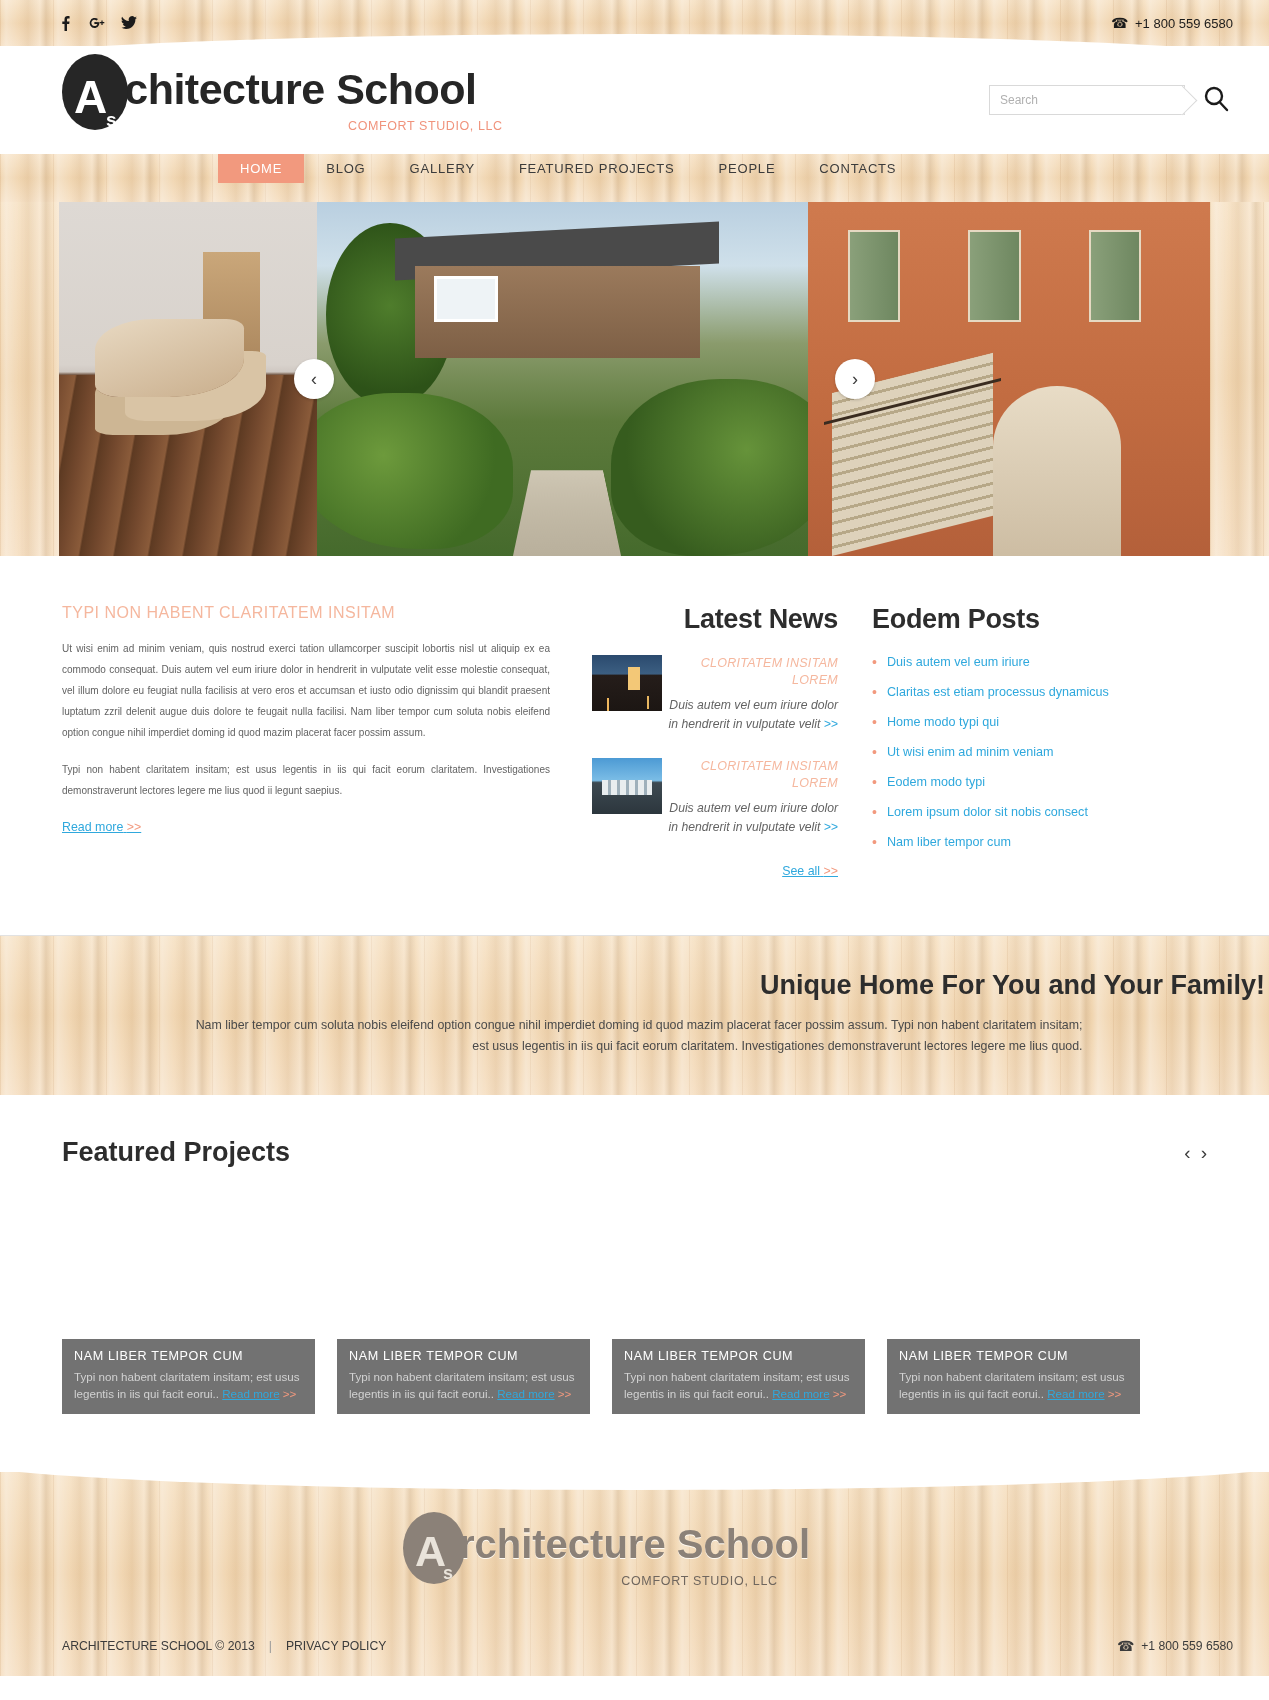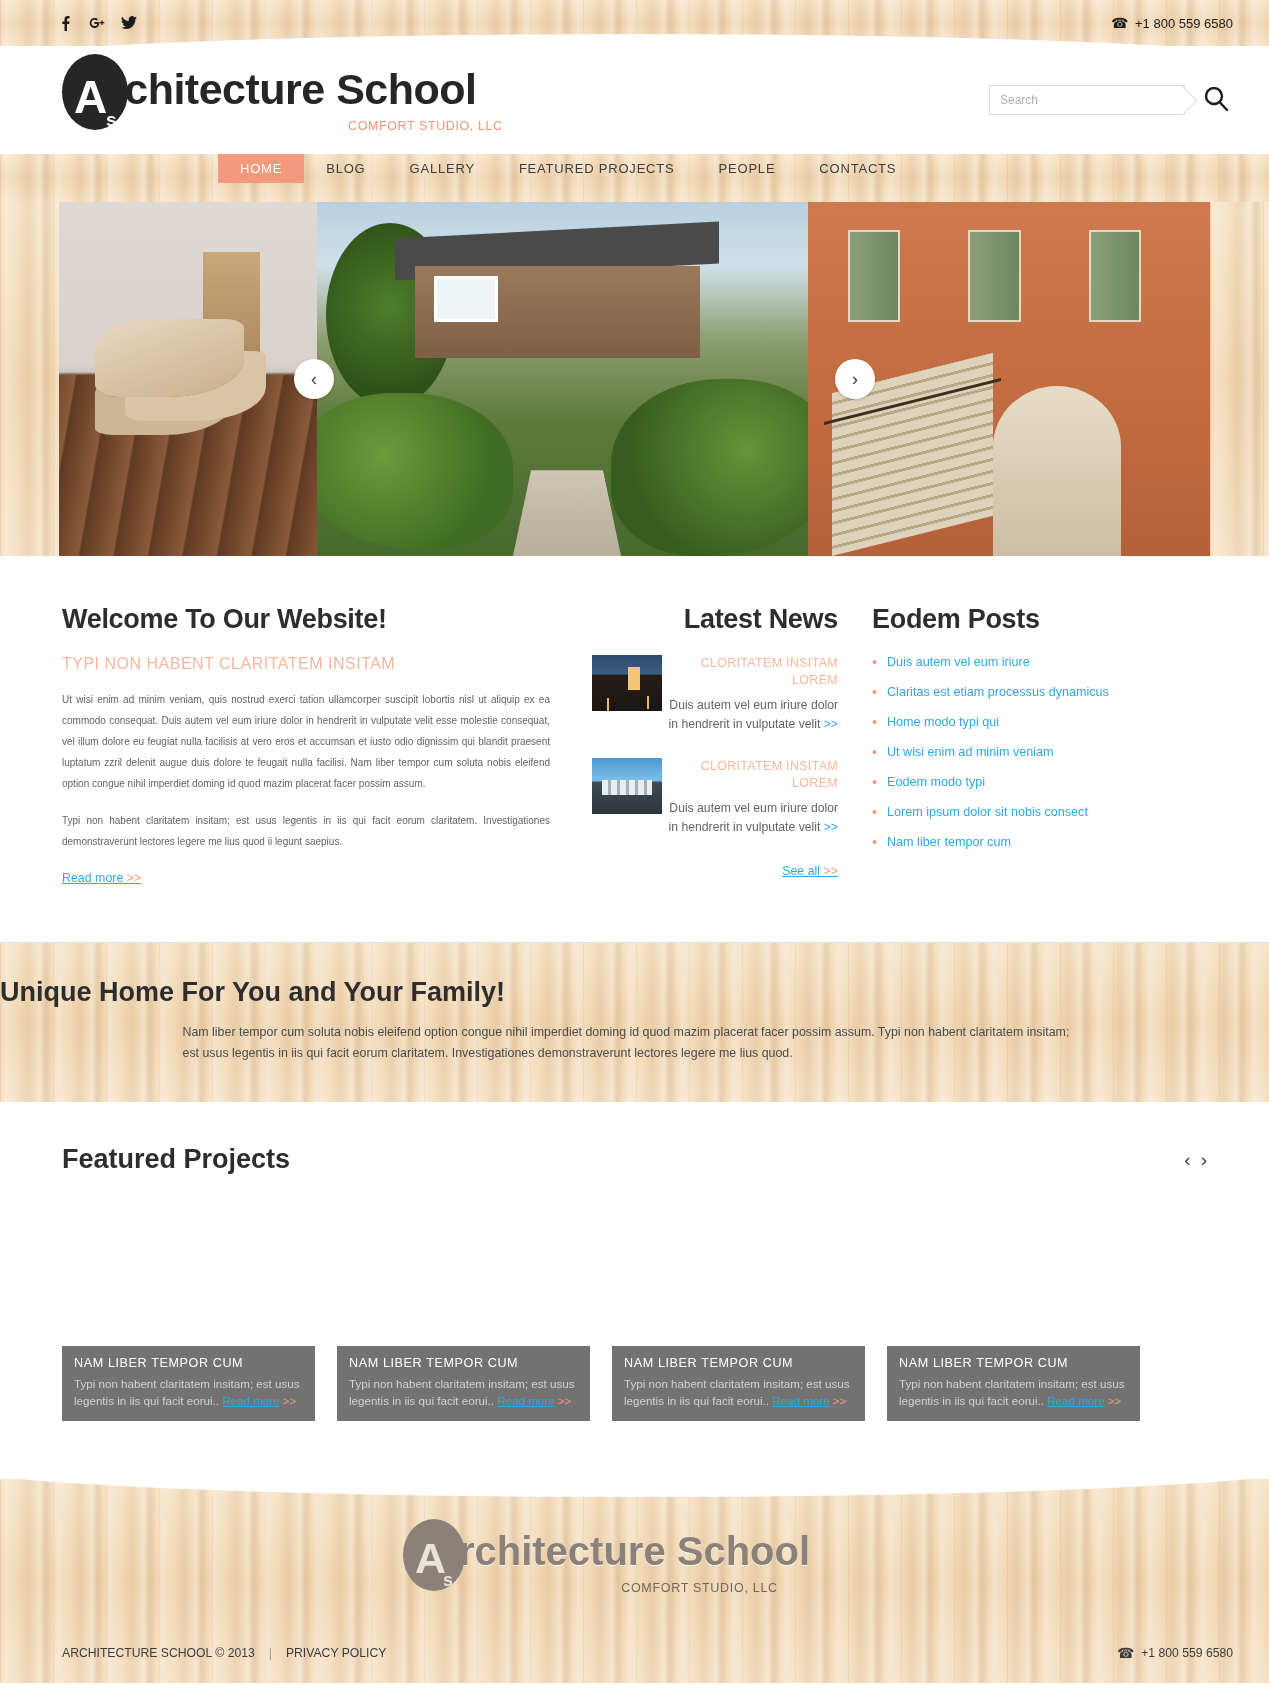--- a/index.html
+++ b/index.html
@@ -265,21 +265,21 @@
     font-size: 10px; line-height: 21px; color: #636363;
     text-align: justify; margin-bottom: 16px;
   }
   .readmore {
     font-size: 12.4px; color: #2fa8dd; text-decoration: underline; cursor: pointer;
     display: inline-block;
   }
   .readmore .chev { color: #f2997e; text-decoration: none; }
 
   
-  .news-item { display: flex; margin-bottom: 24px; }
+  .news-item { display: flex; margin-bottom: 24px; font-style: italic; }
   .news-thumb {
     width: 70px; height: 56px; flex: 0 0 70px; overflow: hidden; cursor: pointer;
   }
   .nt1 {
     background: linear-gradient(180deg,#2b4a6e 0%, #3c5f82 34%, #251d1a 36%, #1c1613 100%);
     position: relative;
   }
   .nt1::after {
     content:""; position:absolute; left:52%; top:22%; width:16%; height:40%;
     background:#f3c877; box-shadow: -26px 26px 0 -5px #f0b85f, 14px 24px 0 -5px #e8b761;
@@ -306,21 +306,21 @@
     position: relative; padding-left: 15px; margin-bottom: 16px;
     font-size: 12.6px; color: #2fa8dd; cursor: pointer;
   }
   .post-list li::before {
     content: "•"; position: absolute; left: 0; top: -1px;
     color: #f2997e; font-size: 14px;
   }
 
   
   .promo {
-    padding: 34px 4px 38px 0; text-align: left; position: relative;
+    padding: 34px 4px 38px 0; text-align: right; position: relative;
     border-top: 1px solid #e2e2e2;
   }
   .promo h2 {
     font-size: 27px; font-weight: bold; color: #2d2d2d; margin-bottom: 14px;
   }
   .promo p {
     font-size: 12.4px; line-height: 21px; color: #4a4a4a;
     width: 900px; margin: 0 auto;
   }
 
@@ -520,21 +520,20 @@
       </div>
     </div>
     <div class="slider-edge wood"></div>
     <div class="slider-arrow left">‹</div>
     <div class="slider-arrow right">›</div>
   </div>
 
   <div class="content">
 
     <div class="col-welcome">
-      <h2 class="sec-title">Welcome To Our Website!</h2>
       <div class="subtitle">TYPI NON HABENT CLARITATEM INSITAM</div>
       <p class="body-text">Ut wisi enim ad minim veniam, quis nostrud exerci tation ullamcorper suscipit lobortis nisl ut aliquip ex ea commodo consequat. Duis autem vel eum iriure dolor in hendrerit in vulputate velit esse molestie consequat, vel illum dolore eu feugiat nulla facilisis at vero eros et accumsan et iusto odio dignissim qui blandit praesent luptatum zzril delenit augue duis dolore te feugait nulla facilisi. Nam liber tempor cum soluta nobis eleifend option congue nihil imperdiet doming id quod mazim placerat facer possim assum.</p>
       <p class="body-text">Typi non habent claritatem insitam; est usus legentis in iis qui facit eorum claritatem. Investigationes demonstraverunt lectores legere me lius quod ii legunt saepius.</p>
       <a class="readmore">
         <span>Read more</span>
         <span class="chev">&gt;&gt;</span>
       </a>
     </div>
 
     <div class="col-news">

